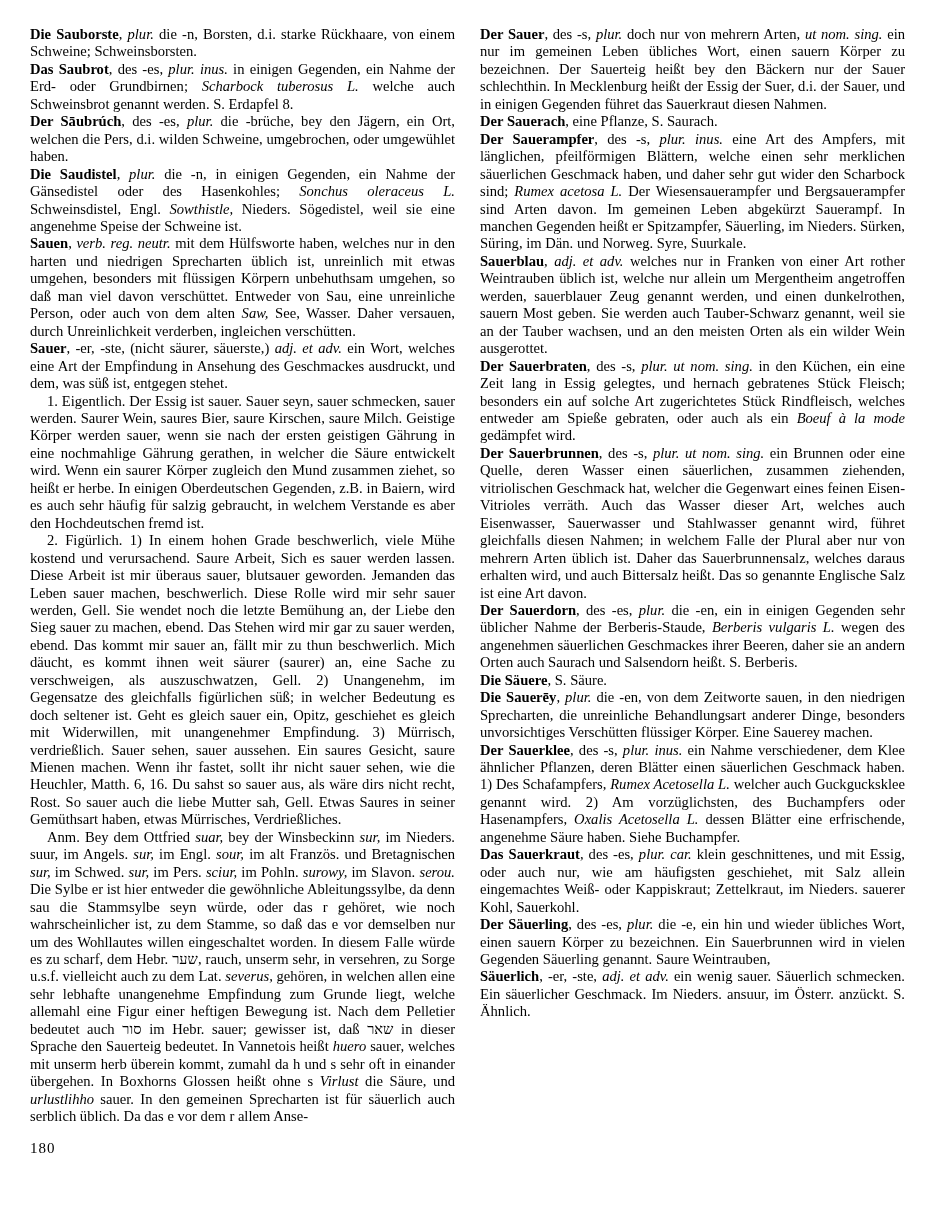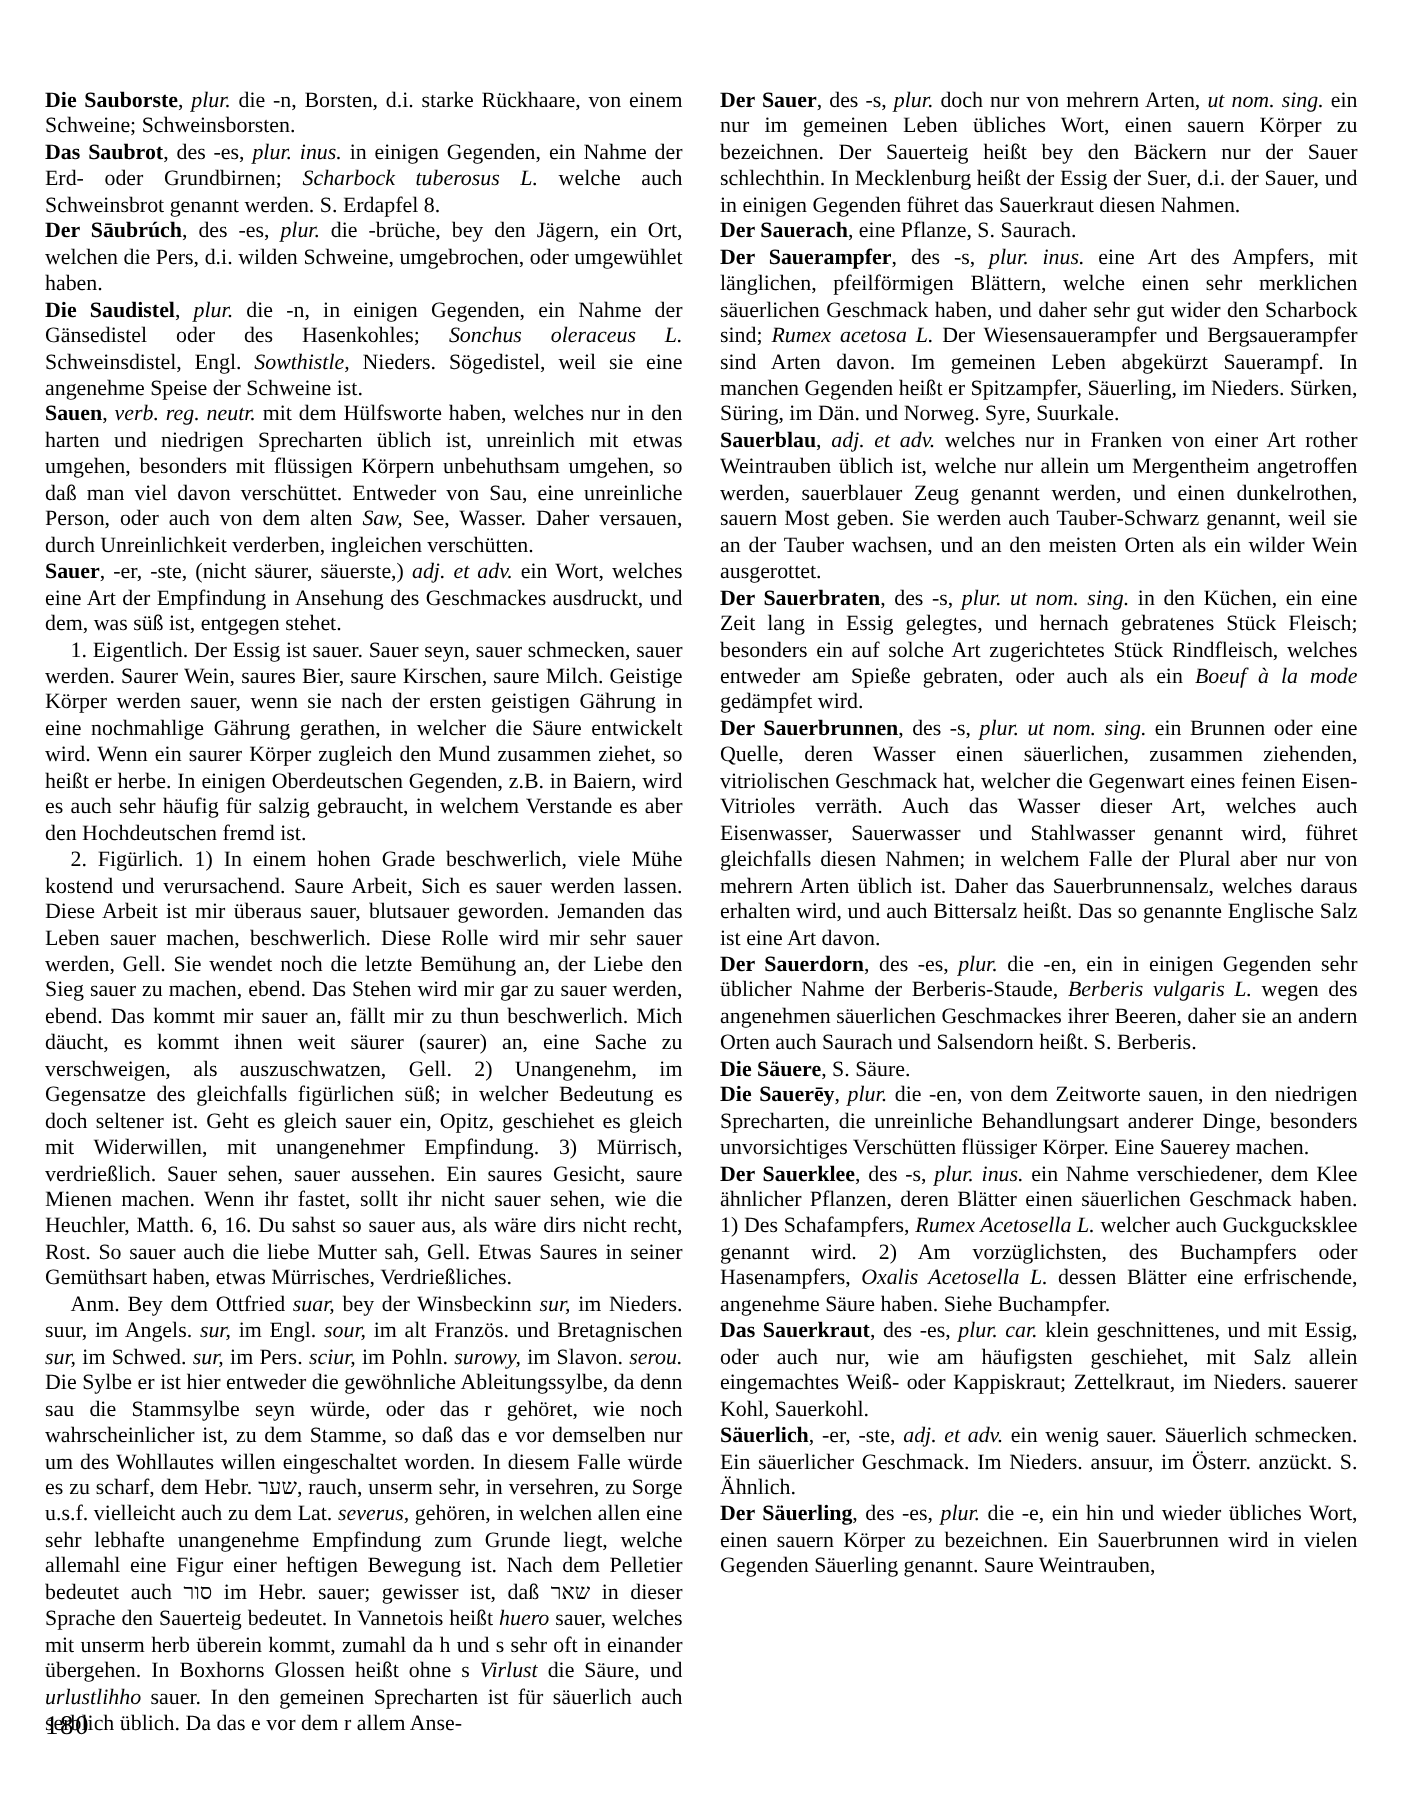--- a/index.html
+++ b/index.html
@@ -13,21 +13,20 @@
     height: 1210px;
     background: #ffffff;
     color: #000000;
     font-family: "Liberation Serif", "DejaVu Serif", serif;
     overflow: hidden;
   }
   .columns {
     display: flex;
     gap: 25px;
     padding: 26px 30px 0 30px;
-    margin-top: 33px;
   }
   .col {
     width: 425px;
     font-size: 14.6px;
     line-height: 17.45px;
     text-align: justify;
     hyphens: none;
   }
   .col p {
     margin: 0;
@@ -36,21 +35,21 @@
   .col p.indent {
     text-indent: 17px;
   }
   .hw { font-weight: bold; }
   .it { font-style: italic; }
   .rn { font-style: normal; }
   .page-number {
     position: absolute;
     left: 30px;
     top: 1140px;
-    font-size: 18px;
+    font-size: 15px;
     letter-spacing: 1px;
   }
 </style>
 </head>
 <body>
 
 <div class="page">
   <div class="columns">
     <div class="col">
         <p><span class="hw">Die Sauborste</span><span class="rn">, </span><span class="it">plur.</span><span class="rn"> die -n, Borsten, d.i. starke Rückhaare, von einem Schweine; Schweinsborsten.</span></p>
@@ -68,18 +67,18 @@
         <p><span class="hw">Der Sauerach</span><span class="rn">, eine Pflanze, S. Saurach.</span></p>
         <p><span class="hw">Der Sauerampfer</span><span class="rn">, des -s, </span><span class="it">plur. inus.</span><span class="rn"> eine Art des Ampfers, mit länglichen, pfeilförmigen Blättern, welche einen sehr merklichen säuerlichen Geschmack haben, und daher sehr gut wider den Scharbock sind; </span><span class="it">Rumex acetosa L.</span><span class="rn"> Der Wiesensauerampfer und Bergsauerampfer sind Arten davon. Im gemeinen Leben abgekürzt Sauerampf. In manchen Gegenden heißt er Spitzampfer, Säuerling, im Nieders. Sürken, Süring, im Dän. und Norweg. Syre, Suurkale.</span></p>
         <p><span class="hw">Sauerblau</span><span class="rn">, </span><span class="it">adj. et adv.</span><span class="rn"> welches nur in Franken von einer Art rother Weintrauben üblich ist, welche nur allein um Mergentheim angetroffen werden, sauerblauer Zeug genannt werden, und einen dunkelrothen, sauern Most geben. Sie werden auch Tauber-Schwarz genannt, weil sie an der Tauber wachsen, und an den meisten Orten als ein wilder Wein ausgerottet.</span></p>
         <p><span class="hw">Der Sauerbraten</span><span class="rn">, des -s, </span><span class="it">plur. ut nom. sing.</span><span class="rn"> in den Küchen, ein eine Zeit lang in Essig gelegtes, und hernach gebratenes Stück Fleisch; besonders ein auf solche Art zugerichtetes Stück Rindfleisch, welches entweder am Spieße gebraten, oder auch als ein </span><span class="it">Boeuf à la mode</span><span class="rn"> gedämpfet wird.</span></p>
         <p><span class="hw">Der Sauerbrunnen</span><span class="rn">, des -s, </span><span class="it">plur. ut nom. sing.</span><span class="rn"> ein Brunnen oder eine Quelle, deren Wasser einen säuerlichen, zusammen ziehenden, vitriolischen Geschmack hat, welcher die Gegenwart eines feinen Eisen-Vitrioles verräth. Auch das Wasser dieser Art, welches auch Eisenwasser, Sauerwasser und Stahlwasser genannt wird, führet gleichfalls diesen Nahmen; in welchem Falle der Plural aber nur von mehrern Arten üblich ist. Daher das Sauerbrunnensalz, welches daraus erhalten wird, und auch Bittersalz heißt. Das so genannte Englische Salz ist eine Art davon.</span></p>
         <p><span class="hw">Der Sauerdorn</span><span class="rn">, des -es, </span><span class="it">plur.</span><span class="rn"> die -en, ein in einigen Gegenden sehr üblicher Nahme der Berberis-Staude, </span><span class="it">Berberis vulgaris L.</span><span class="rn"> wegen des angenehmen säuerlichen Geschmackes ihrer Beeren, daher sie an andern Orten auch Saurach und Salsendorn heißt. S. Berberis.</span></p>
         <p><span class="hw">Die Säuere</span><span class="rn">, S. Säure.</span></p>
         <p><span class="hw">Die Sauerēy</span><span class="rn">, </span><span class="it">plur.</span><span class="rn"> die -en, von dem Zeitworte sauen, in den niedrigen Sprecharten, die unreinliche Behandlungsart anderer Dinge, besonders unvorsichtiges Verschütten flüssiger Körper. Eine Sauerey machen.</span></p>
         <p><span class="hw">Der Sauerklee</span><span class="rn">, des -s, </span><span class="it">plur. inus.</span><span class="rn"> ein Nahme verschiedener, dem Klee ähnlicher Pflanzen, deren Blätter einen säuerlichen Geschmack haben. 1) Des Schafampfers, </span><span class="it">Rumex Acetosella L.</span><span class="rn"> welcher auch Guckgucksklee genannt wird. 2) Am vorzüglichsten, des Buchampfers oder Hasenampfers, </span><span class="it">Oxalis Acetosella L.</span><span class="rn"> dessen Blätter eine erfrischende, angenehme Säure haben. Siehe Buchampfer.</span></p>
         <p><span class="hw">Das Sauerkraut</span><span class="rn">, des -es, </span><span class="it">plur. car.</span><span class="rn"> klein geschnittenes, und mit Essig, oder auch nur, wie am häufigsten geschiehet, mit Salz allein eingemachtes Weiß- oder Kappiskraut; Zettelkraut, im Nieders. sauerer Kohl, Sauerkohl.</span></p>
+        <p><span class="hw">Der Säuerling</span><span class="rn">, des -es, </span><span class="it">plur.</span><span class="rn"> die -e, ein hin und wieder übliches Wort, einen sauern Körper zu bezeichnen. Ein Sauerbrunnen wird in vielen Gegenden Säuerling genannt. Saure Weintrauben,</span></p>
         <p><span class="hw">Säuerlich</span><span class="rn">, -er, -ste, </span><span class="it">adj. et adv.</span><span class="rn"> ein wenig sauer. Säuerlich schmecken. Ein säuerlicher Geschmack. Im Nieders. ansuur, im Österr. anzückt. S. Ähnlich.</span></p>
-        <p><span class="hw">Der Säuerling</span><span class="rn">, des -es, </span><span class="it">plur.</span><span class="rn"> die -e, ein hin und wieder übliches Wort, einen sauern Körper zu bezeichnen. Ein Sauerbrunnen wird in vielen Gegenden Säuerling genannt. Saure Weintrauben,</span></p>
       </div>
   </div>
   <div class="page-number">180</div>
 </div>
 
 </body></html>

